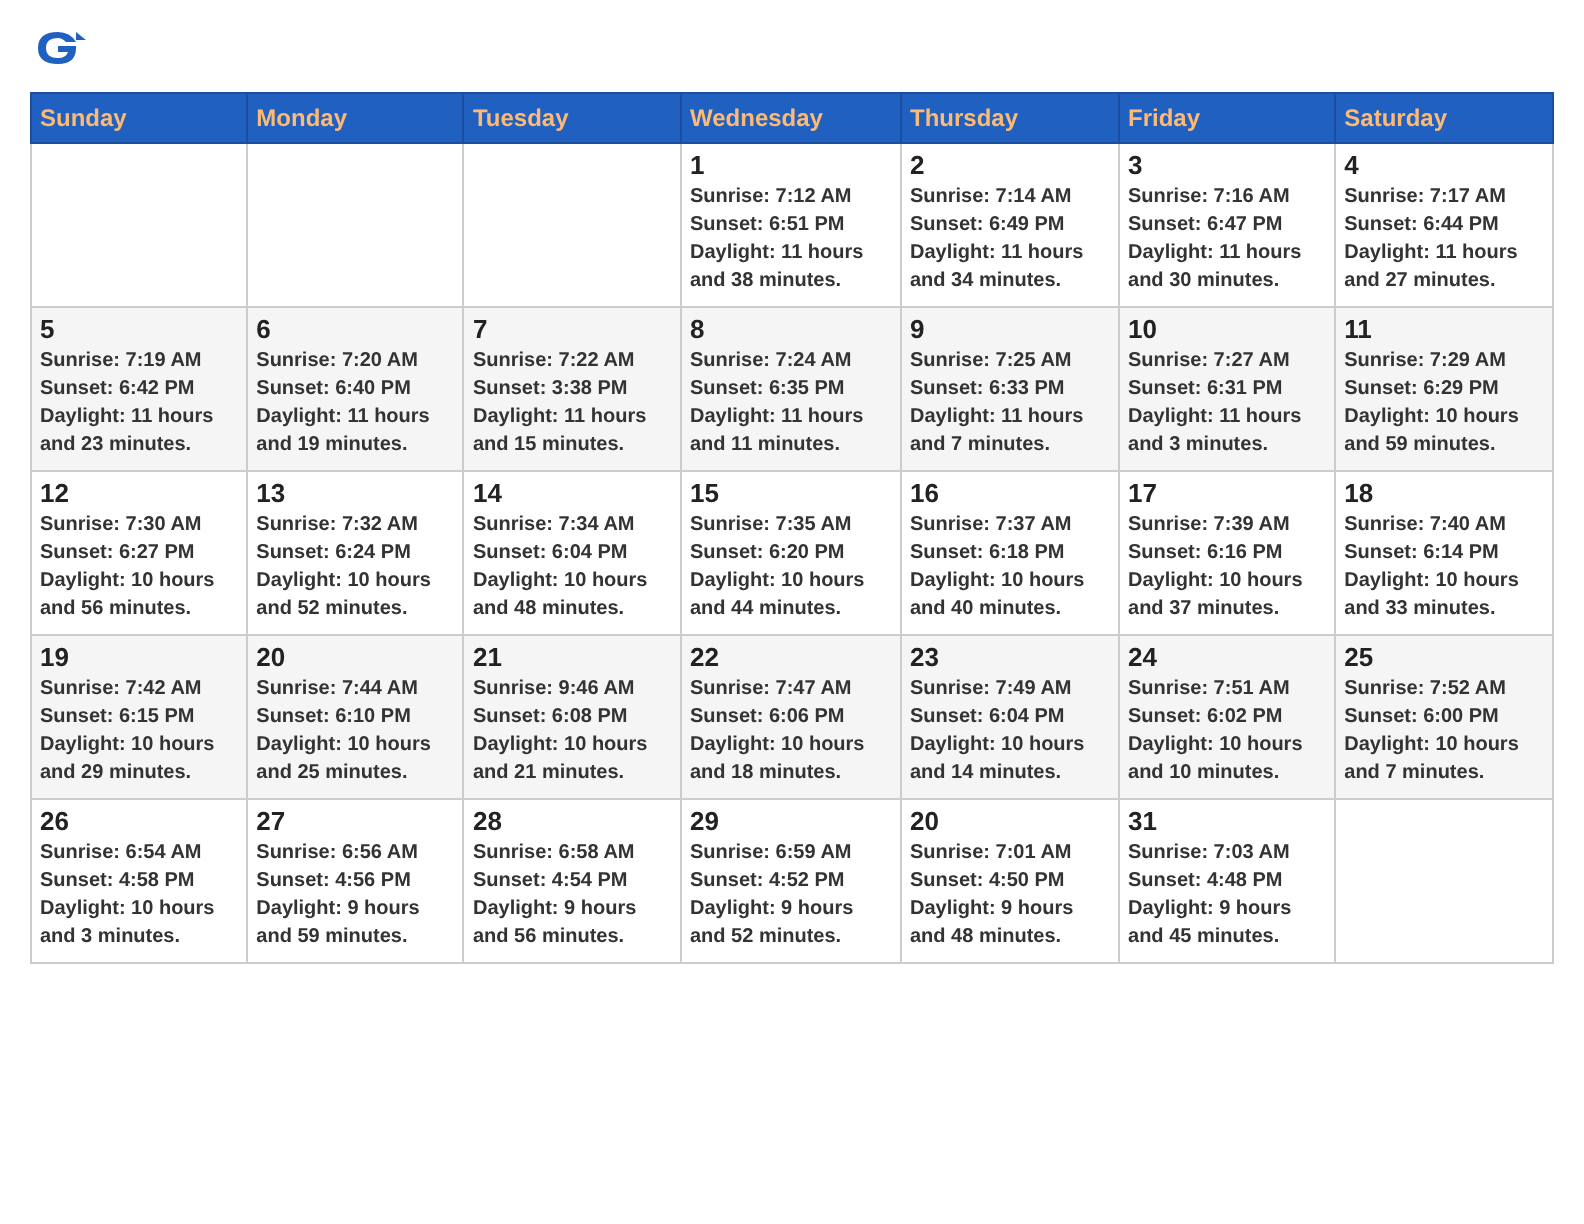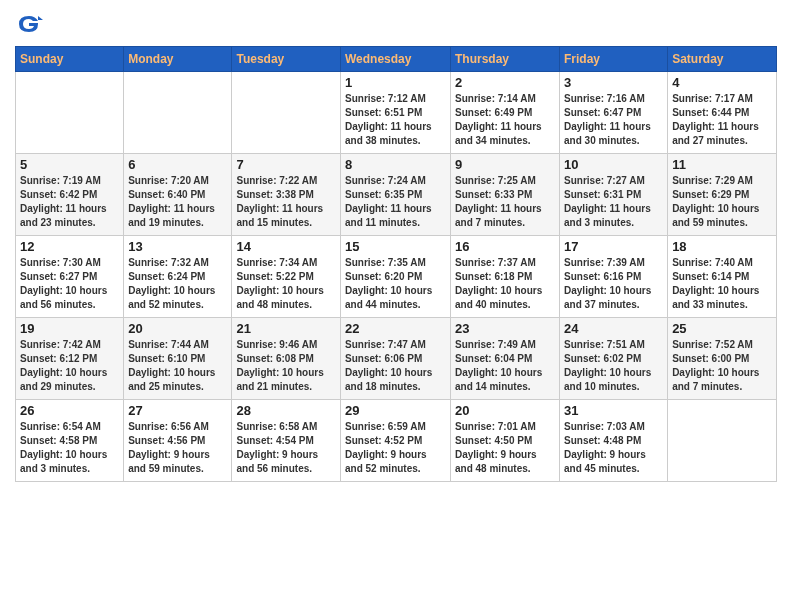--- a/index.html
+++ b/index.html
@@ -227,21 +227,21 @@
           <td>
             <span class="day-number">13</span>
             <div class="day-info">Sunrise: 7:32 AM
 Sunset: 6:24 PM
 Daylight: 10 hours
 and 52 minutes.</div>
           </td>
           <td>
             <span class="day-number">14</span>
             <div class="day-info">Sunrise: 7:34 AM
-Sunset: 5:22 PM
+Sunset: 6:04 PM
 Daylight: 10 hours
 and 48 minutes.</div>
           </td>
           <td>
             <span class="day-number">15</span>
             <div class="day-info">Sunrise: 7:35 AM
 Sunset: 6:20 PM
 Daylight: 10 hours
 and 44 minutes.</div>
           </td>
@@ -264,21 +264,21 @@
             <div class="day-info">Sunrise: 7:40 AM
 Sunset: 6:14 PM
 Daylight: 10 hours
 and 33 minutes.</div>
           </td>
         </tr>
         <tr>
           <td>
             <span class="day-number">19</span>
             <div class="day-info">Sunrise: 7:42 AM
-Sunset: 6:12 PM
+Sunset: 6:15 PM
 Daylight: 10 hours
 and 29 minutes.</div>
           </td>
           <td>
             <span class="day-number">20</span>
             <div class="day-info">Sunrise: 7:44 AM
 Sunset: 6:10 PM
 Daylight: 10 hours
 and 25 minutes.</div>
           </td>

